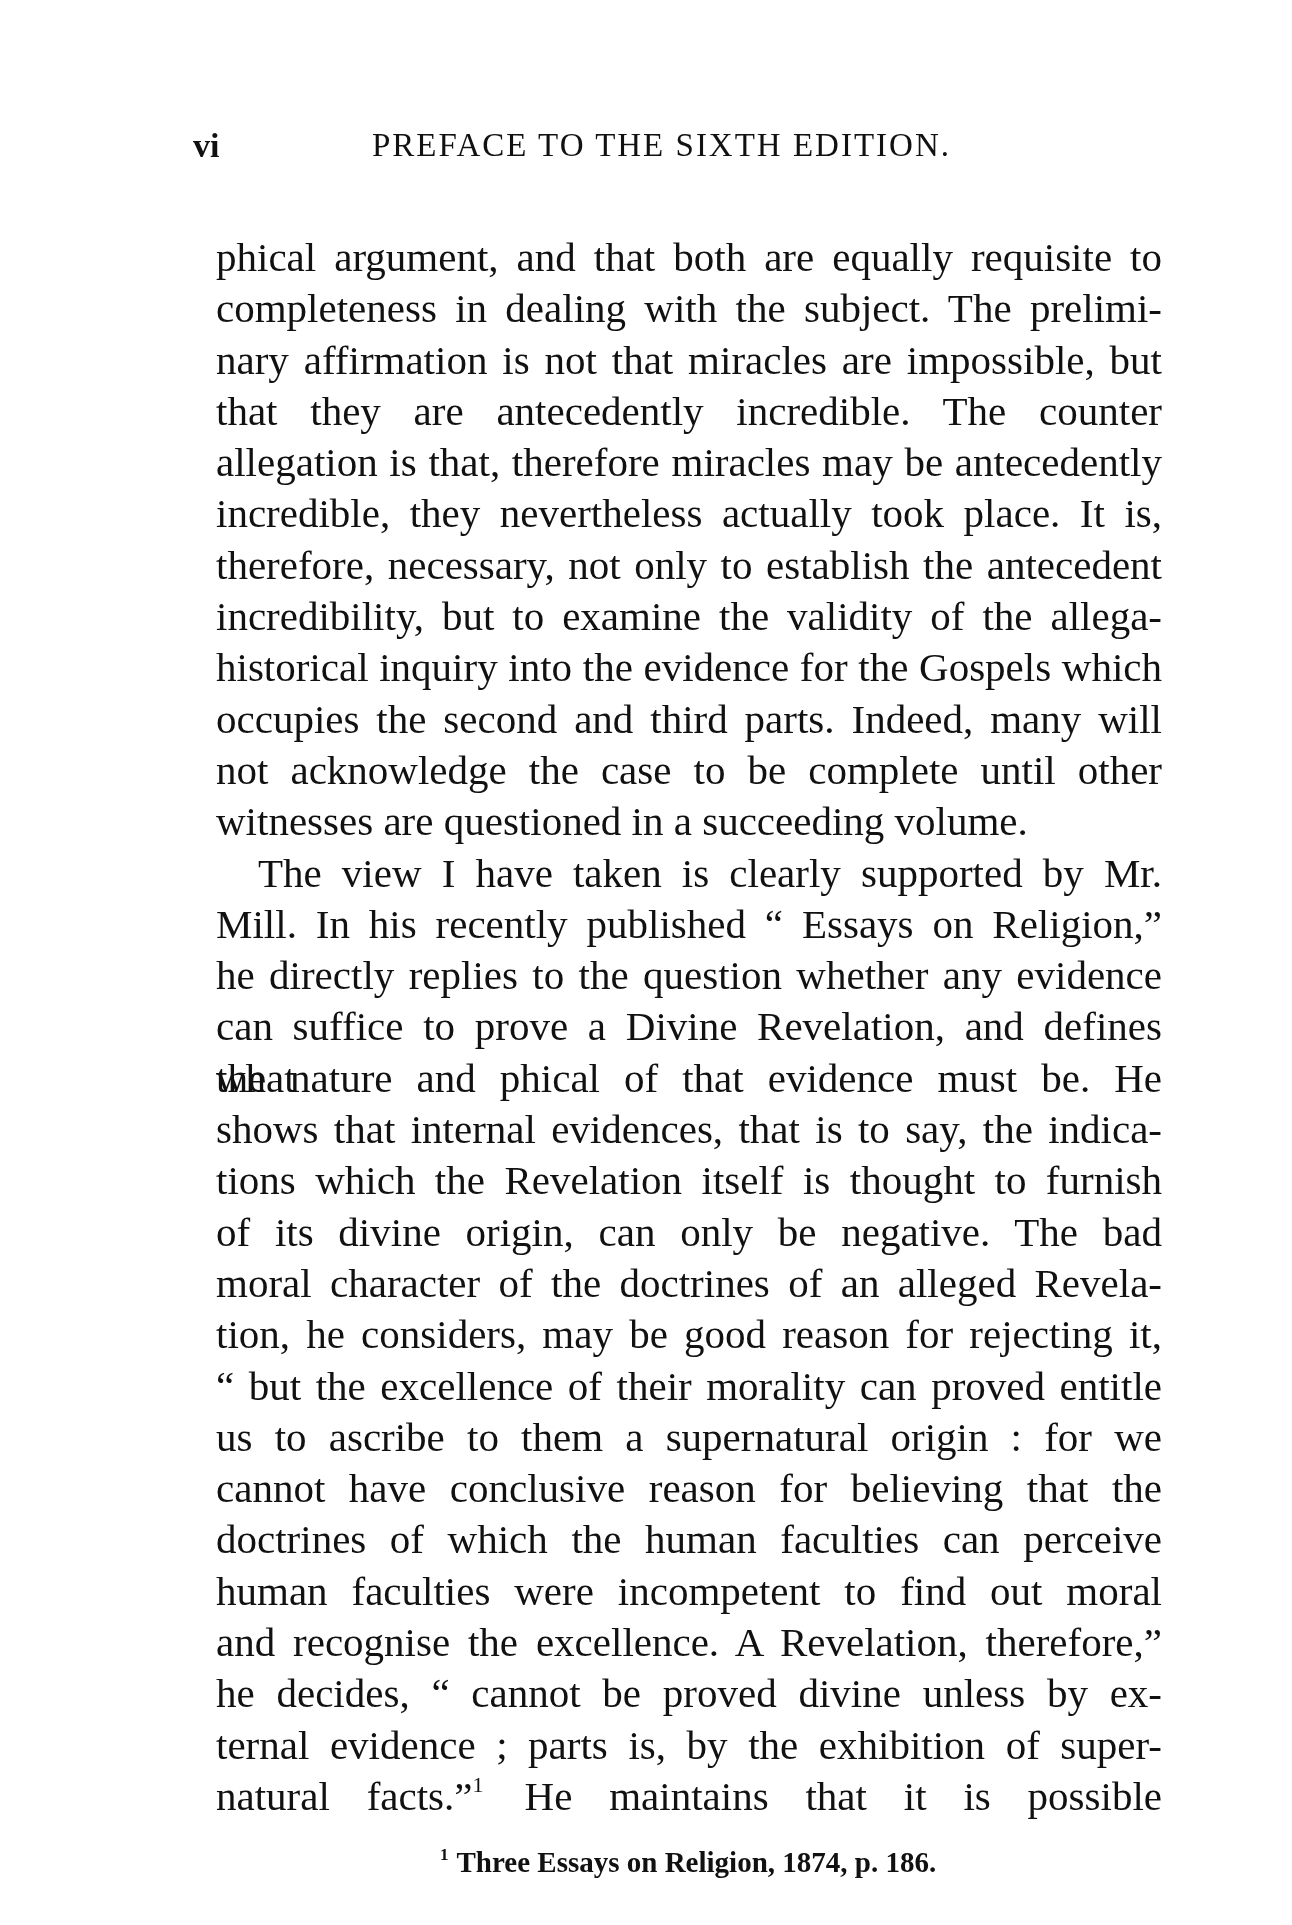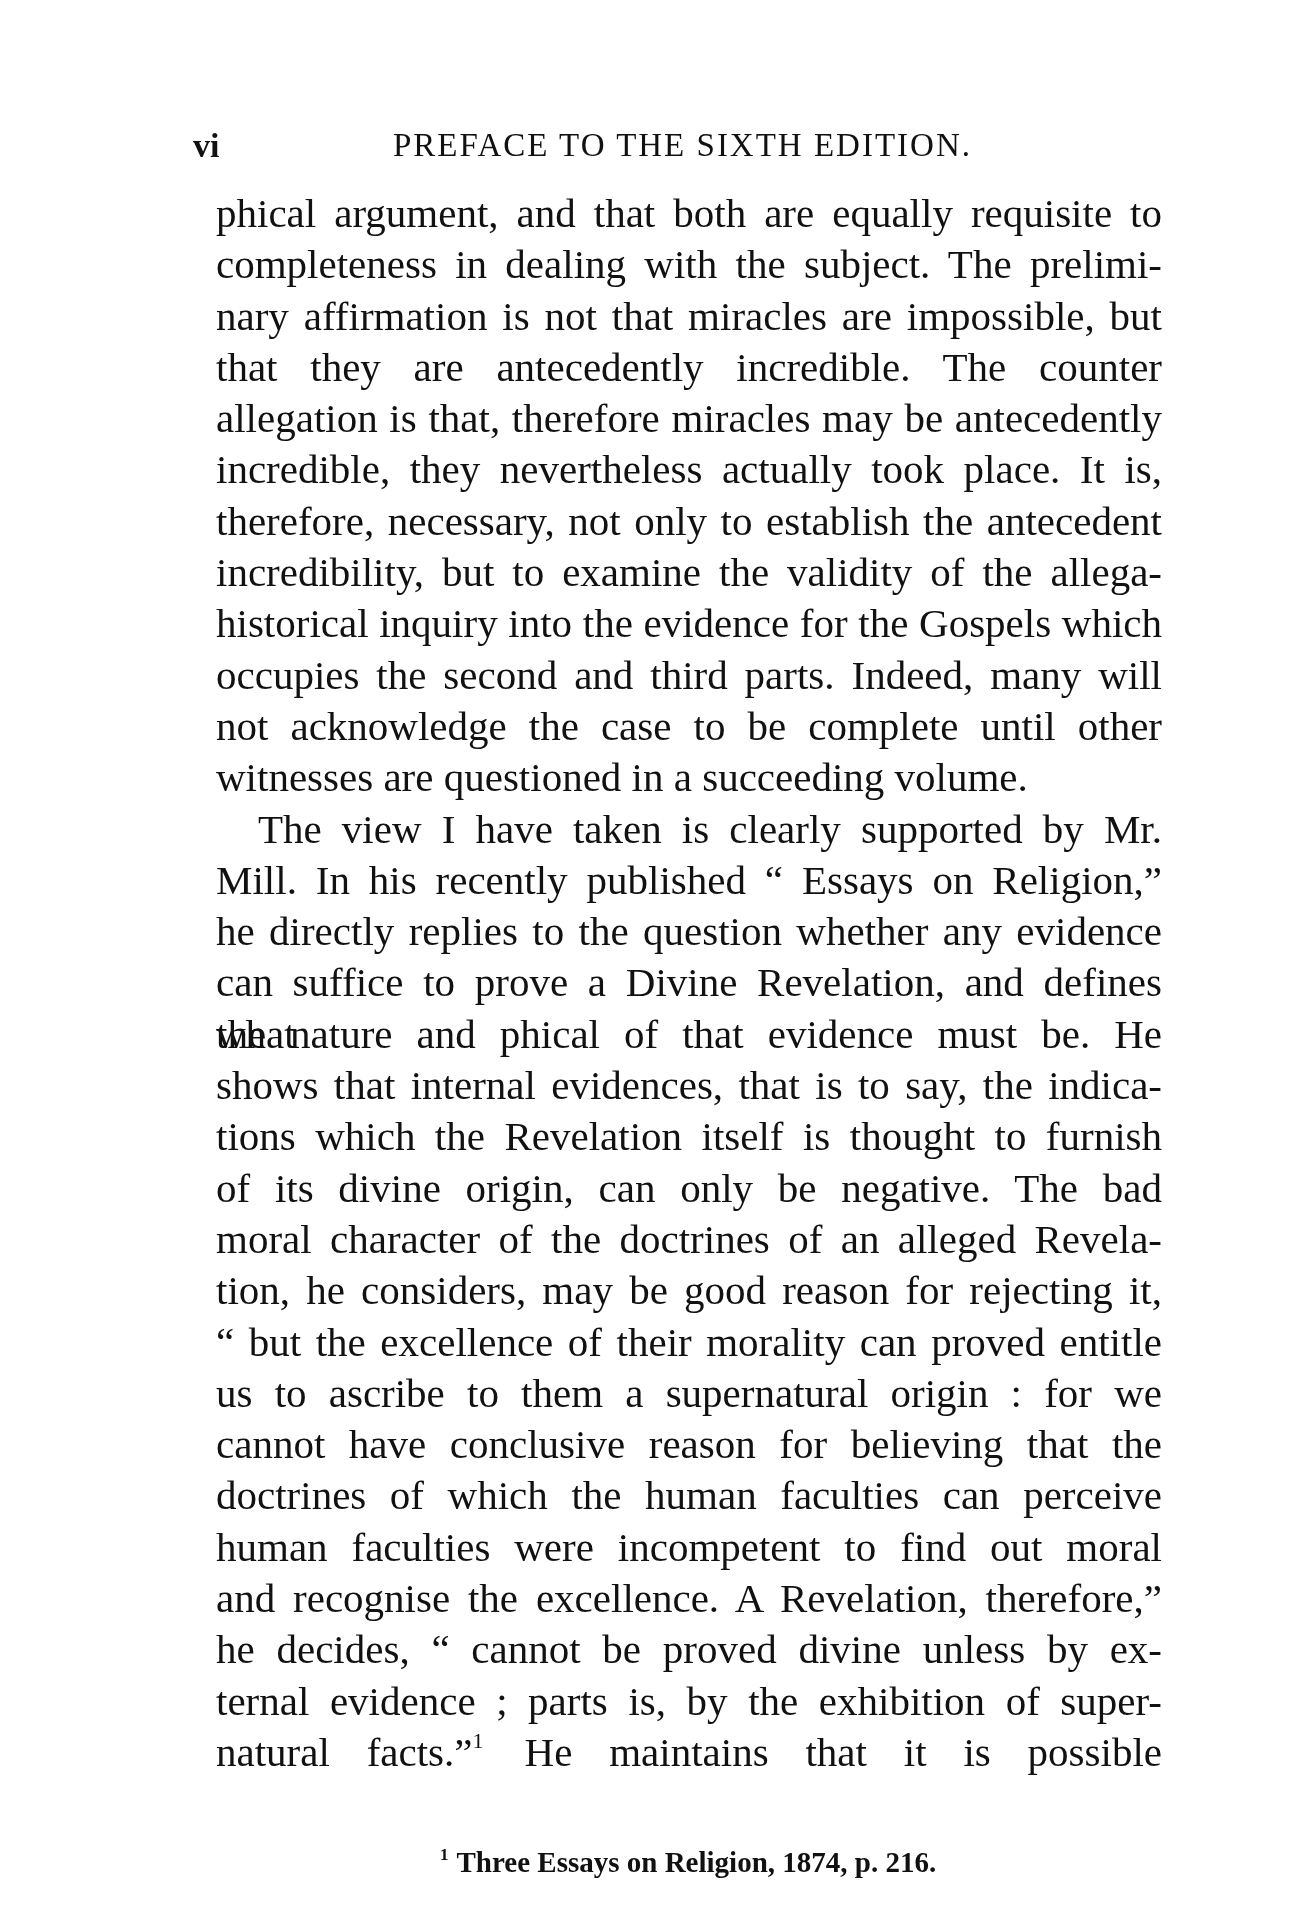--- a/index.html
+++ b/index.html
@@ -35,21 +35,21 @@
     position: absolute;
     left: 0;
     top: 0;
     font-family: "Liberation Serif", serif;
     font-weight: bold;
     font-size: 34px;
     letter-spacing: 0px;
   }
   .running-title {
     position: absolute;
-    left: 200px;
+    left: 179px;
     top: 0;
     font-family: "Liberation Serif", serif;
     font-size: 33px;
     letter-spacing: 2px;
   }
   .body-text {
     position: absolute;
     top: 188px;
     left: 216px;
     width: 946px;
@@ -70,20 +70,21 @@
   }
   .line.indent {
     padding-left: 42px;
   }
   .line .inner {
     display: inline-block;
     width: 100%;
     text-align: justify;
     text-align-last: justify;
     white-space: normal;
+    margin-top: 44px;
   }
   .line.last .inner {
     text-align-last: left;
   }
   sup.fn-ref {
     font-size: 22px;
     vertical-align: 18px;
     line-height: 0;
   }
   .footnote {
@@ -141,16 +142,16 @@
     <span class="line"><span class="inner">cannot have conclusive reason for believing that the</span></span>
     <span class="line"><span class="inner">doctrines of which the human faculties can perceive</span></span>
     <span class="line"><span class="inner">human faculties were incompetent to find out moral</span></span>
     <span class="line"><span class="inner">and recognise the excellence. A Revelation, therefore,”</span></span>
     <span class="line"><span class="inner">he decides, “ cannot be proved divine unless by ex-</span></span>
     <span class="line"><span class="inner">ternal evidence ; parts is, by the exhibition of super-</span></span>
     <span class="line"><span class="inner"><span>natural facts.”</span><sup class="fn-ref">1</sup> <span>He maintains that it is possible</span></span></span>
   </div>
 
   <div class="footnote">
-    <sup>1</sup><span>Three Essays on Religion, 1874, p. 216.</span>
+    <sup>1</sup><span>Three Essays on Religion, 1874, p. 186.</span>
   </div>
 
 </div>
 
 </body></html>

